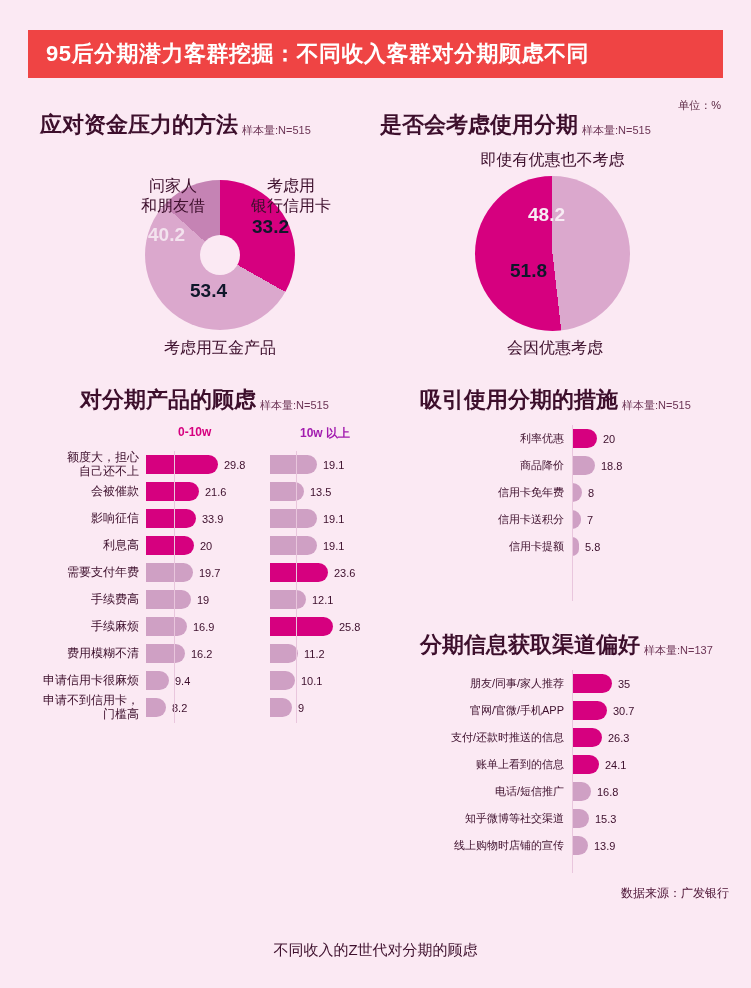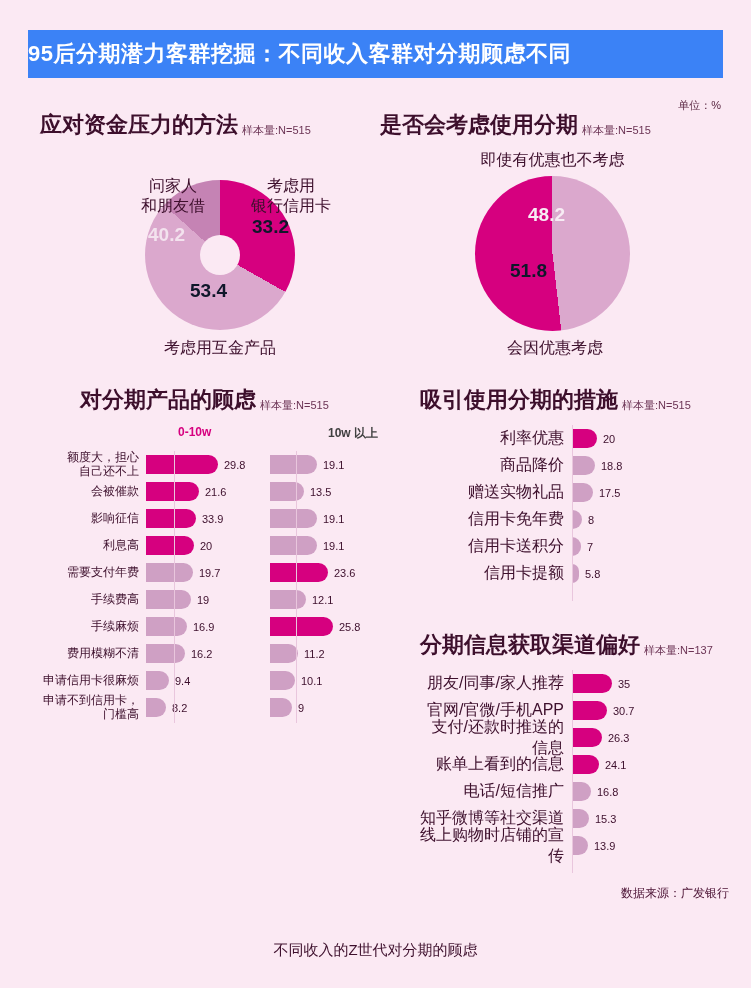--- a/index.html
+++ b/index.html
@@ -16,24 +16,24 @@
     width: 751px;
     height: 988px;
     position: relative;
     background: #fbe9f3;
   }
   
   .header-band {
     position: absolute;
     left: 28px; top: 30px;
     width: 695px; height: 48px;
-    background: #3b82f6;
+    background: #ef4444;
     display: flex;
     align-items: center;
-    padding-left: 0;
+    padding-left: 18px;
   }
   .header-title {
     color: #ffffff;
     font-size: 22px;
     font-weight: bold;
     letter-spacing: 0.5px;
     white-space: nowrap;
   }
   
   .sec-title {
@@ -112,21 +112,21 @@
   
   .block-concern { position: absolute; left: 28px; top: 385px; width: 390px; }
   .block-measure { position: absolute; left: 420px; top: 385px; width: 310px; }
   .block-channel { position: absolute; left: 420px; top: 630px; width: 310px; }
 
   .col-head {
     font-size: 12px;
     color: #d6007f;
     font-weight: bold;
   }
-  .col-head.light { color: #404040; margin-left: 28px; }
+  .col-head.light { color: #a21caf; }
 
   .rowset { margin-top: 6px; }
   .row {
     display: flex;
     align-items: center;
     height: 27px;
   }
   .rlabel {
     width: 118px;
     text-align: right;
@@ -151,21 +151,21 @@
   .vline {
     position: absolute;
     width: 1px;
     background: #e9c6dd;
   }
   .srow { display: flex; align-items: center; height: 27px; }
   .slabel {
     width: 152px;
     text-align: right;
     padding-right: 8px;
-    font-size: 16px;
+    font-size: 11px;
     color: #3d0f2c;
   }
   .source {
     position: absolute;
     right: 22px; top: 885px;
     font-size: 12px;
     color: #4a1133;
   }
   .footer {
     position: absolute;
@@ -363,25 +363,20 @@
         <div class="slabel">利率优惠</div>
         <div class="bar" style="width:25px;"></div>
         <div class="bval">20</div>
       </div>
       <div class="srow">
         <div class="slabel">商品降价</div>
         <div class="bar light" style="width:23px;"></div>
         <div class="bval">18.8</div>
       </div>
       <div class="srow">
-        <div class="slabel">赠送实物礼品</div>
-        <div class="bar light" style="width:21px;"></div>
-        <div class="bval">17.5</div>
-      </div>
-      <div class="srow">
         <div class="slabel">信用卡免年费</div>
         <div class="bar light" style="width:10px;"></div>
         <div class="bval">8</div>
       </div>
       <div class="srow">
         <div class="slabel">信用卡送积分</div>
         <div class="bar light" style="width:9px;"></div>
         <div class="bval">7</div>
       </div>
       <div class="srow">

